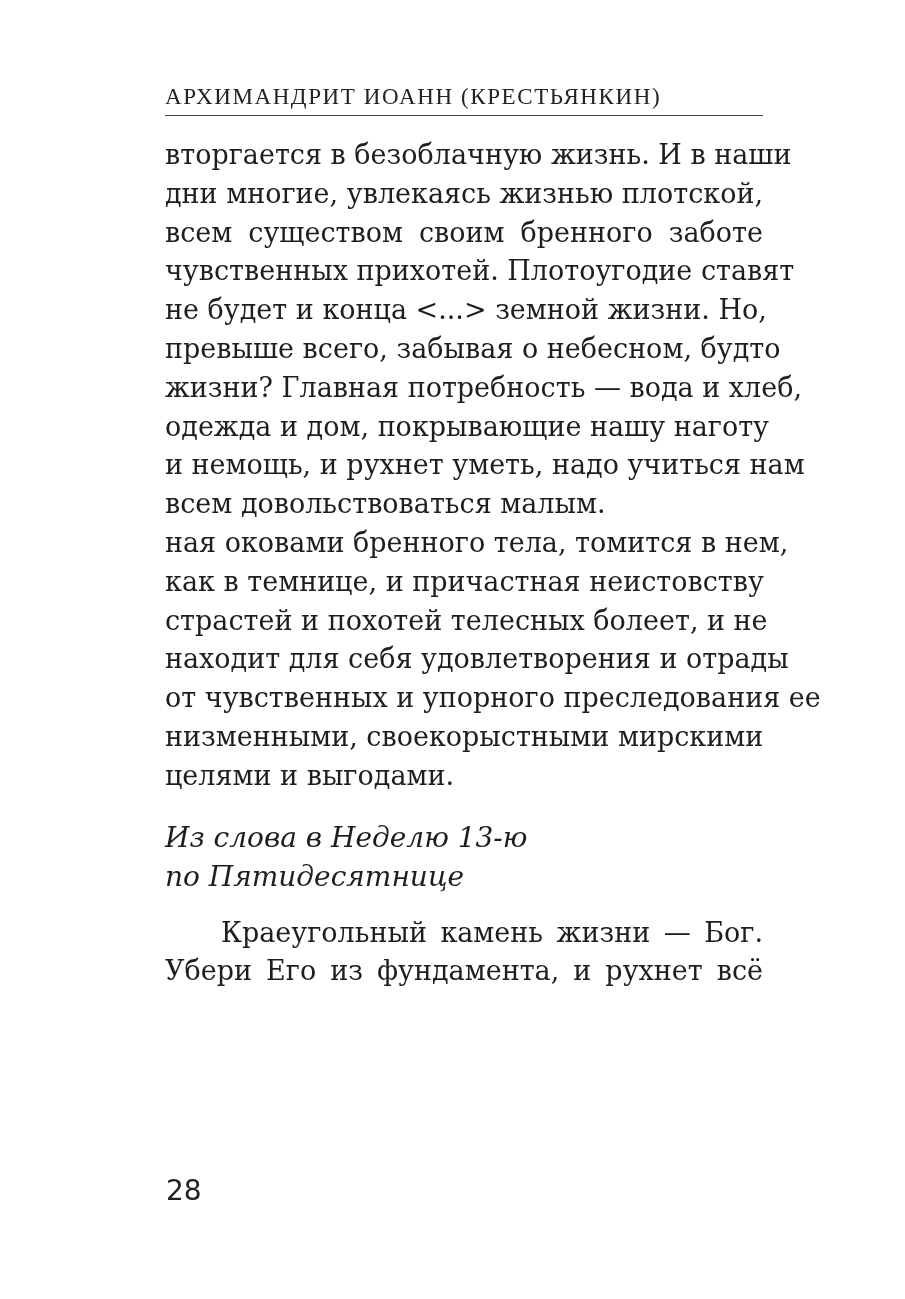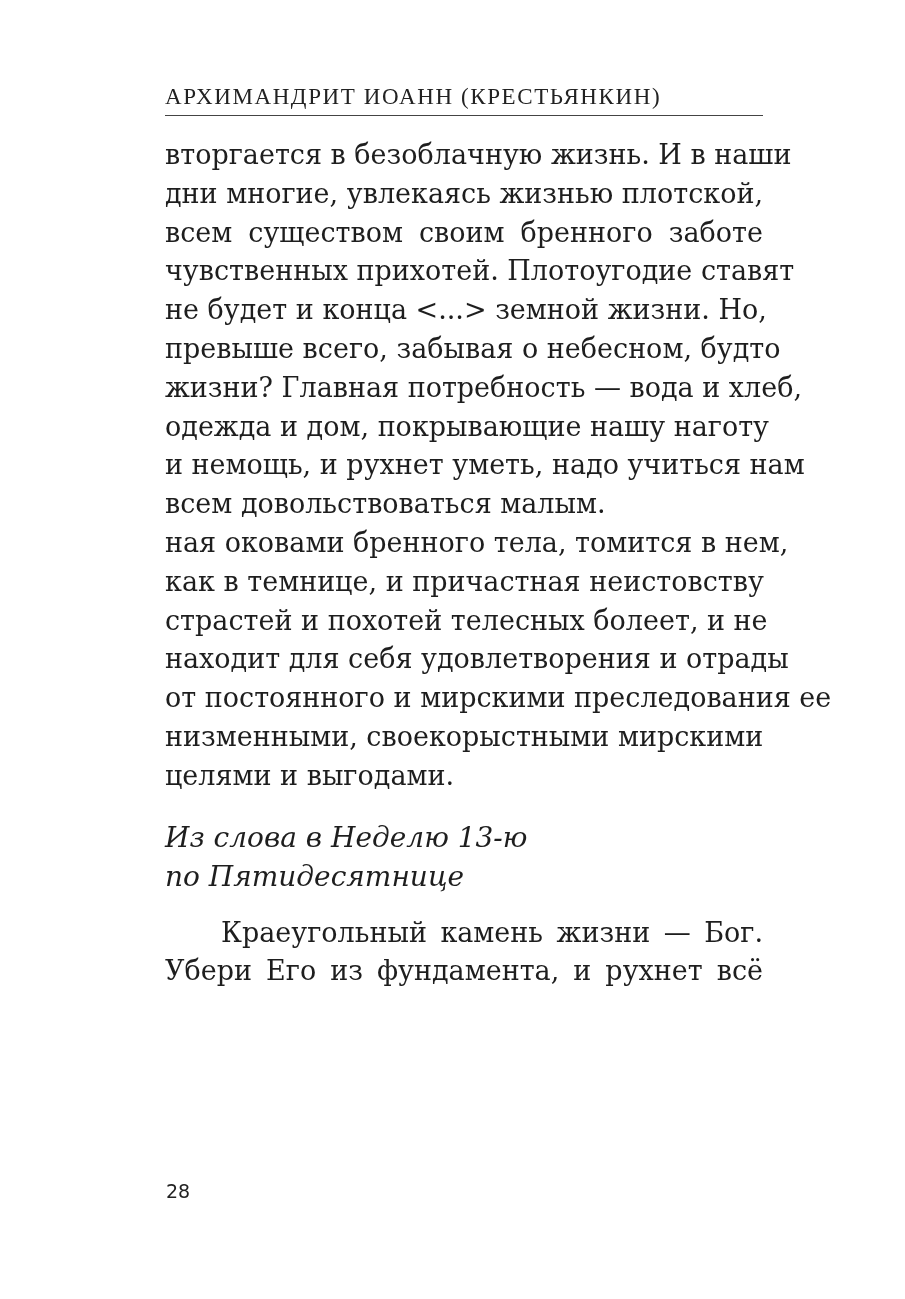--- a/index.html
+++ b/index.html
@@ -68,21 +68,21 @@
     }
     .title-block {
       margin-top: 22px;
       margin-bottom: 18px;
     }
     .page-number {
       position: absolute;
       left: 166px;
       top: 1177px;
       font-family: "DejaVu Sans", "Liberation Sans", sans-serif;
-      font-size: 19px;
+      font-size: 28px;
       line-height: 28px;
       color: #222;
     }
   </style>
 </head>
 <body>
 
 <div class="running-head">АРХИМАНДРИТ ИОАНН (КРЕСТЬЯНКИН)</div>
 <div class="head-rule"></div>
 
@@ -98,21 +98,21 @@
     <span class="line">одежда и дом, покрывающие нашу наготу</span>
     <span class="line">и немощь, и рухнет уметь, надо учиться нам</span>
     <span class="line last">всем довольствоваться малым.</span>
   </div>
 
   <div>
     <span class="line">ная оковами бренного тела, томится в нем,</span>
     <span class="line">как в темнице, и причастная неистовству</span>
     <span class="line">страстей и похотей телесных болеет, и не</span>
     <span class="line">находит для себя удовлетворения и отрады</span>
-    <span class="line">от постоянного и мирскими преследования ее</span>
+    <span class="line">от чувственных и упорного преследования ее</span>
     <span class="line">низменными, своекорыстными мирскими</span>
     <span class="line last">целями и выгодами.</span>
   </div>
 
   <div class="title-block">
     <span class="section-title">Из слова в Неделю 13-ю</span>
     <span class="section-title">по Пятидесятнице</span>
   </div>
 
   <div>

